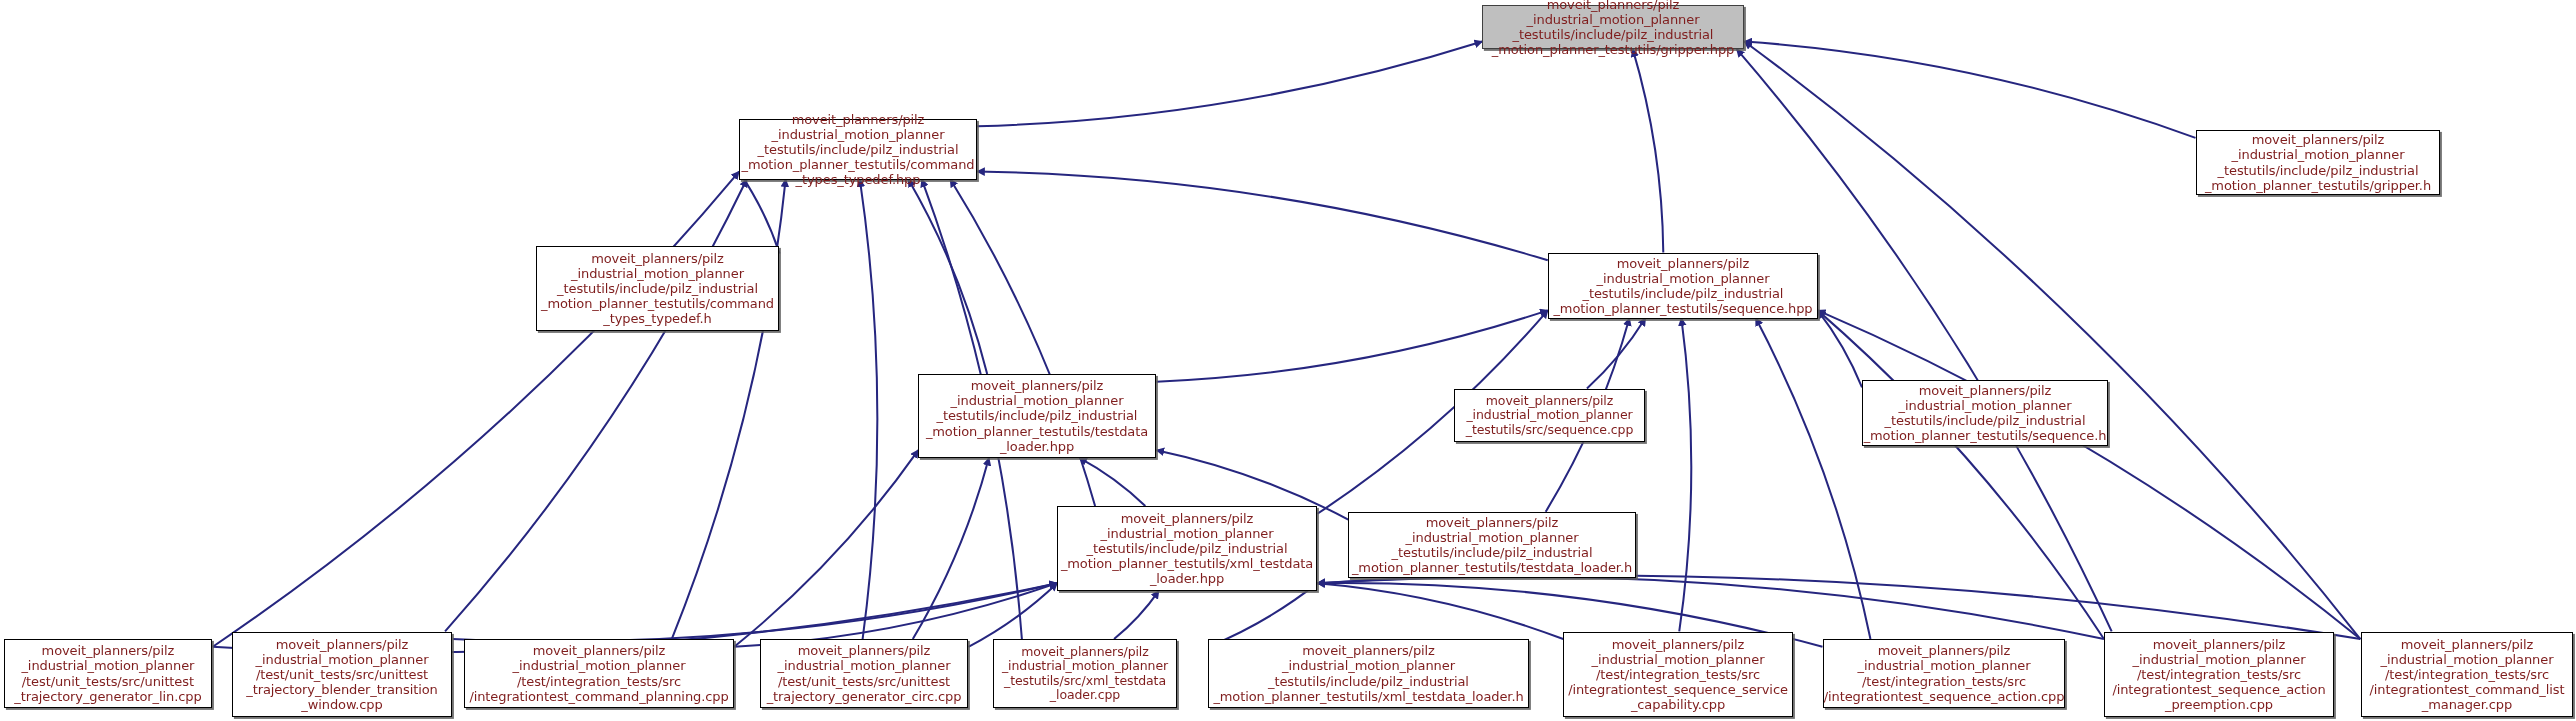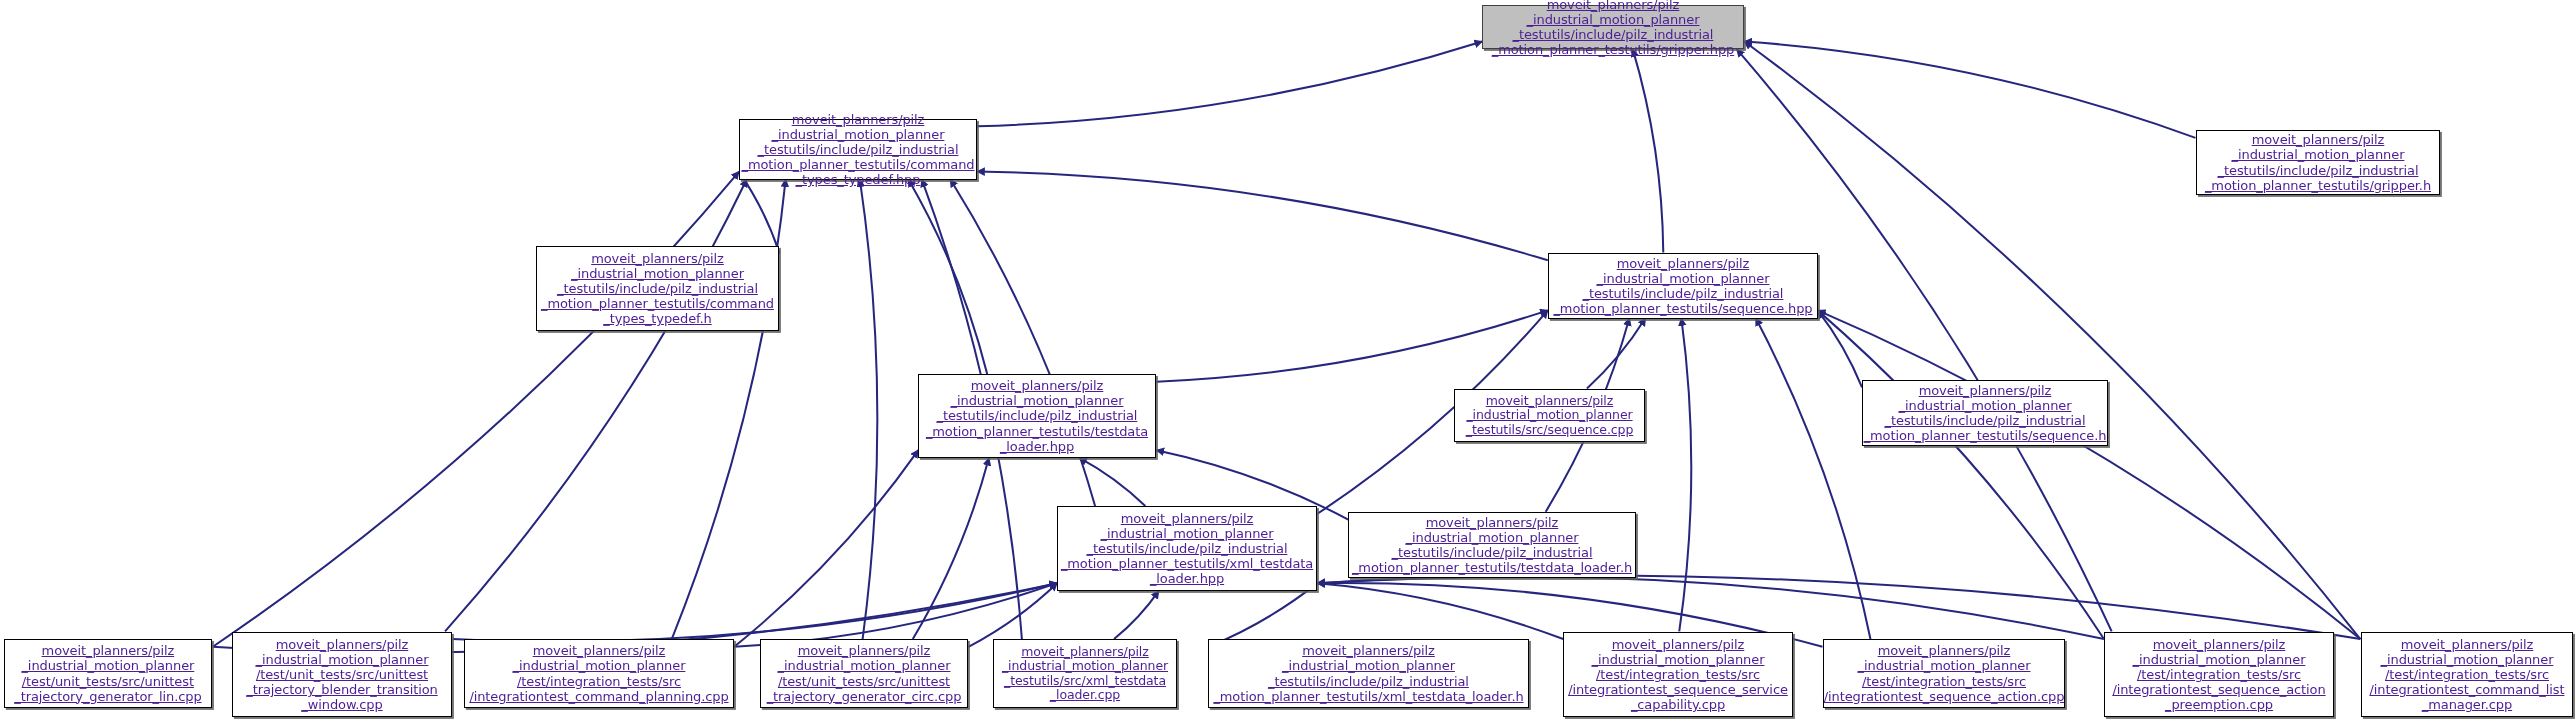--- a/index.html
+++ b/index.html
@@ -1,23 +1,23 @@
 <!DOCTYPE html>
 <html><head>
 <meta charset="utf-8">
 <style>
   html,body{margin:0;padding:0;background:#ffffff;}
   body{font-family:"DejaVu Sans","Liberation Sans",sans-serif;}
   #graph{position:relative;width:2576px;height:721px;background:#ffffff;overflow:hidden;}
   #edges{position:absolute;left:0;top:0;width:2576px;height:721px;pointer-events:none;}
   .node{position:absolute;box-sizing:border-box;border:1px solid #000000;
-        background:#ffffff;color:#4c1d95;display:flex;align-items:center;
+        background:#ffffff;color:#7f1d1d;display:flex;align-items:center;
         justify-content:center;text-align:center;line-height:1.16;
         font-size:13px;letter-spacing:-0.1px;
-        box-shadow:1.9px 1.9px 0 0 rgba(90,90,90,0.85);text-decoration:underline;}
+        box-shadow:1.9px 1.9px 0 0 rgba(90,90,90,0.85);}
   .node.root{background:#bfbfbf;border:1px solid #404040;}
   .node span{display:block;padding:0 3.9px;white-space:pre-line;}
   .node.sm{font-size:12.5px;}
 </style>
 </head>
 <body>
 
 <div id="graph">
   <svg id="edges" viewBox="0 0 2671 748">
     <defs>

